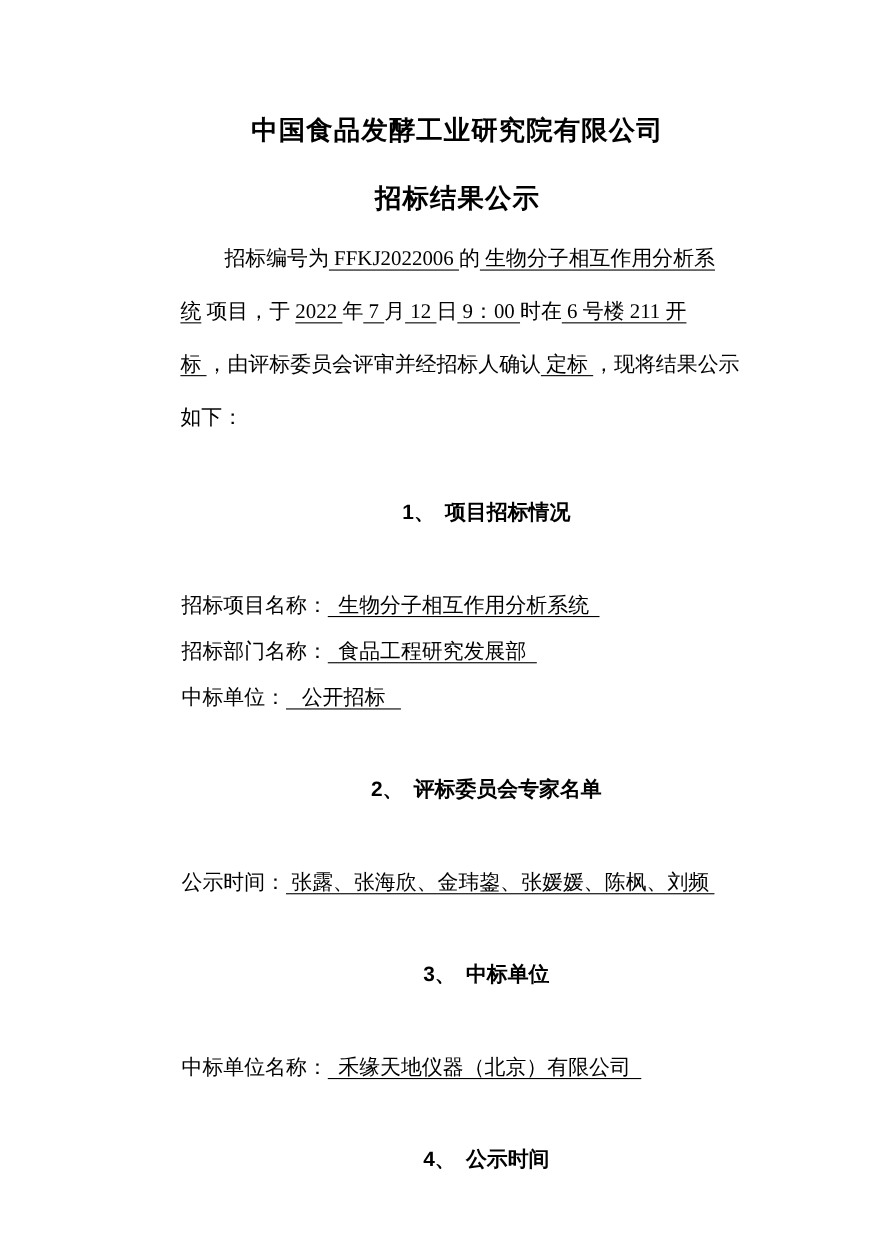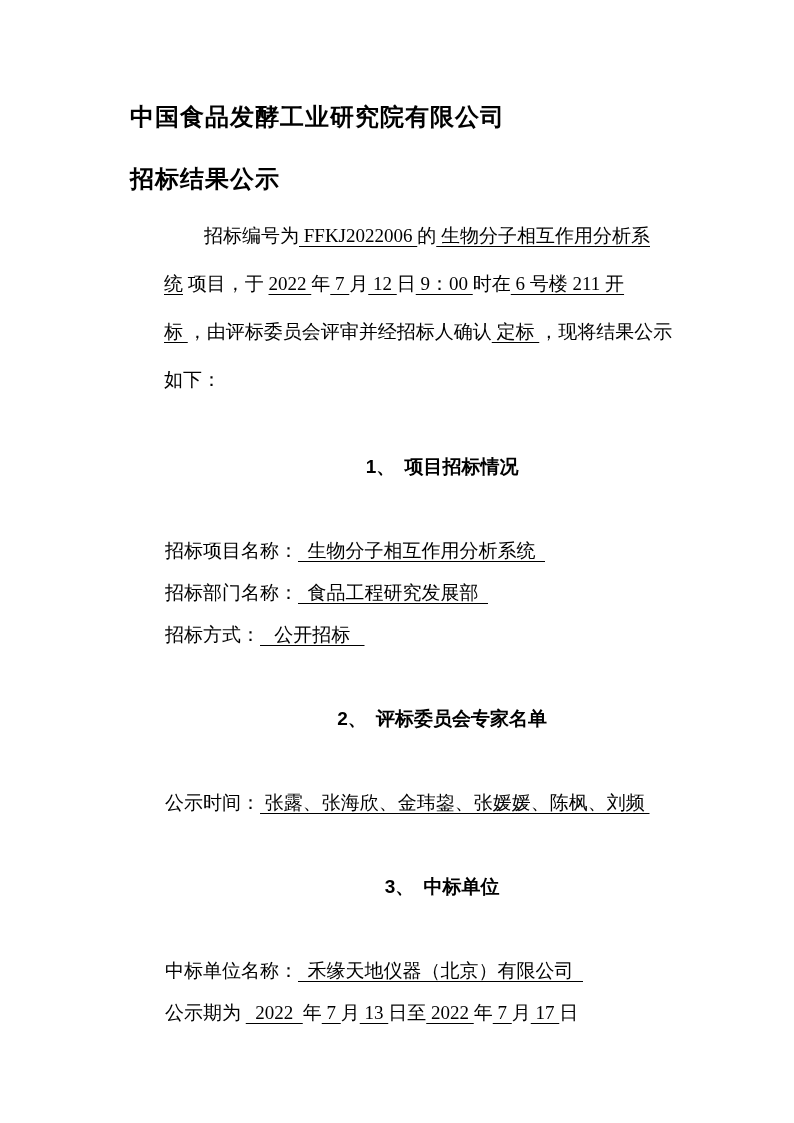--- a/index.html
+++ b/index.html
@@ -4,23 +4,23 @@
 <style>
   html,body{margin:0;padding:0;background:#ffffff;}
   .page{
     width:794px;height:1123px;box-sizing:border-box;
     padding:103px 92px 0 130px;
     background:#fff;color:#000;overflow:hidden;
     font-family:"Liberation Serif","DejaVu Serif",serif;
     font-size:19px;
   }
   .doc-title{
-    font-family:Liberation Mono, monospace;
+    font-family:Liberation Sans, sans-serif;
     font-weight:700;font-size:24px;line-height:32px;
-    margin:0;letter-spacing:1px;
+    text-align:center;margin:0;letter-spacing:1px;
   }
   .doc-subtitle{margin-top:30px;}
   .intro{margin-top:15px;}
   .line{line-height:48px;white-space:pre-wrap;margin-left:34px;}
   .line.first{text-indent:40px;}
   .row{line-height:42px;white-space:pre-wrap;}
   .row.heading{
     margin-left:22px;font-weight:700;
     font-family:Liberation Sans, sans-serif;
     text-align:center;
@@ -42,27 +42,30 @@
     <div class="line"><span class="u">统</span><span> 项目，于 </span><span class="u">2022 </span><span>年</span><span class="u"> 7 </span><span>月</span><span class="u"> 12 </span><span>日</span><span class="u"> 9：00 </span><span>时在</span><span class="u"> 6 号楼 211 开</span></div>
     <div class="line"><span class="u">标 </span><span>，由评标委员会评审并经招标人确认</span><span class="u"> 定标 </span><span>，现将结果公示</span></div>
     <div class="line"><span>如下：</span></div>
   </div>
 
   <div class="row heading">
     <span class="num">1、</span><span>项目招标情况</span>
   </div>
   <div class="row field"><span>招标项目名称：</span><span class="u">  生物分子相互作用分析系统  </span></div>
   <div class="row field"><span>招标部门名称：</span><span class="u">  食品工程研究发展部  </span></div>
-  <div class="row field"><span>招标方式：</span><span class="u">   公开招标   </span></div>
+  <div class="row field"><span>中标单位：</span><span class="u">   公开招标   </span></div>
 
   <div class="row heading">
     <span class="num">2、</span><span>评标委员会专家名单</span>
   </div>
   <div class="row field"><span>公示时间：</span><span class="u"> 张露、张海欣、金玮鋆、张媛媛、陈枫、刘频 </span></div>
 
   <div class="row heading">
     <span class="num">3、</span><span>中标单位</span>
   </div>
   <div class="row field"><span>中标单位名称：</span><span class="u">  禾缘天地仪器（北京）有限公司  </span></div>
 
+  <div class="row heading">
+    <span class="num">4、</span><span>公示时间</span>
+  </div>
   <div class="row field"><span>公示期为 </span><span class="u">  2022  </span><span>年</span><span class="u"> 7 </span><span>月</span><span class="u"> 13 </span><span>日至</span><span class="u"> 2022 </span><span>年</span><span class="u"> 7 </span><span>月</span><span class="u"> 17 </span><span>日</span></div>
 
 </div>
 
 </body></html>

